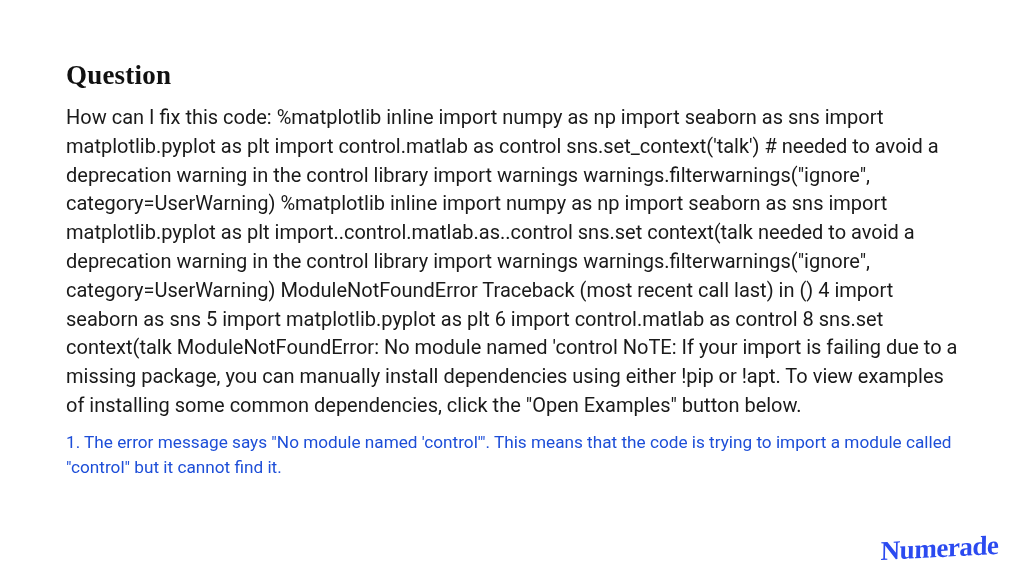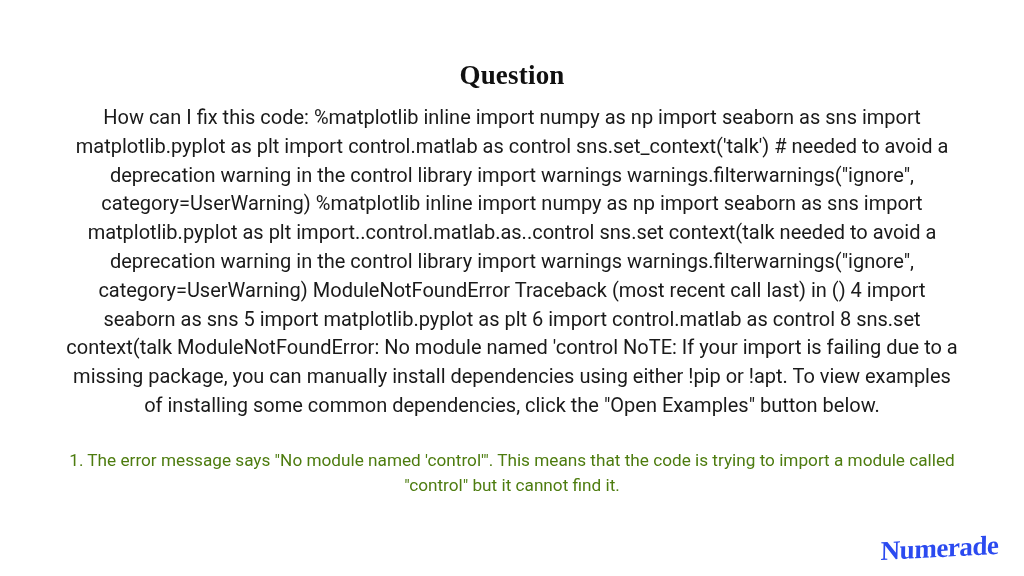--- a/index.html
+++ b/index.html
@@ -1,20 +1,20 @@
 <!DOCTYPE html>
 <html><head>
 <meta charset="utf-8">
 <style>
   * { margin: 0; padding: 0; box-sizing: border-box; }
   html, body { width: 1024px; height: 576px; background: #ffffff; font-family: -apple-system, BlinkMacSystemFont, "Segoe UI", Roboto, Arial, sans-serif; overflow: hidden; position: relative; }
-  .page { padding: 60px 66px 0 66px; text-align: center; }
+  .page { padding: 60px 66px 0 66px; }
   .heading { font-family: Georgia, "Times New Roman", serif; font-weight: 700; font-size: 27px; color: #111; margin-bottom: 12px; letter-spacing: 0.2px; }
   .body-text { font-size: 20px; line-height: 1.44; color: #1a1a1a; font-weight: 400; }
-  .answer { margin-top: 28px; font-size: 17.2px; line-height: 1.44; color: #4d7c0f; }
+  .answer { margin-top: 10px; font-size: 17.2px; line-height: 1.44; color: #1d4ed8; }
   .brand { position: absolute; right: 26px; bottom: 14px; font-size: 27px; font-weight: 700; color: #2b4af0; font-family: "Segoe Script", "Comic Sans MS", cursive; transform: skewX(-4deg); letter-spacing: -0.5px; }
   .brand .n1 { display:inline-block; transform: translateY(2px) rotate(-3deg); }
 </style>
 </head>
 <body>
 
 <div class="page">
   <h1 class="heading">Question</h1>
   <p class="body-text">How can I fix this code: %matplotlib inline import numpy as np import seaborn as sns import matplotlib.pyplot as plt import control.matlab as control sns.set_context('talk') # needed to avoid a deprecation warning in the control library import warnings warnings.filterwarnings("ignore", category=UserWarning) %matplotlib inline import numpy as np import seaborn as sns import matplotlib.pyplot as plt import..control.matlab.as..control sns.set context(talk needed to avoid a deprecation warning in the control library import warnings warnings.filterwarnings("ignore", category=UserWarning) ModuleNotFoundError Traceback (most recent call last) in () 4 import seaborn as sns 5 import matplotlib.pyplot as plt 6 import control.matlab as control 8 sns.set context(talk ModuleNotFoundError: No module named 'control NoTE: If your import is failing due to a missing package, you can manually install dependencies using either !pip or !apt. To view examples of installing some common dependencies, click the "Open Examples" button below.</p>
   <p class="answer">1. The error message says "No module named 'control'". This means that the code is trying to import a module called "control" but it cannot find it.</p>

